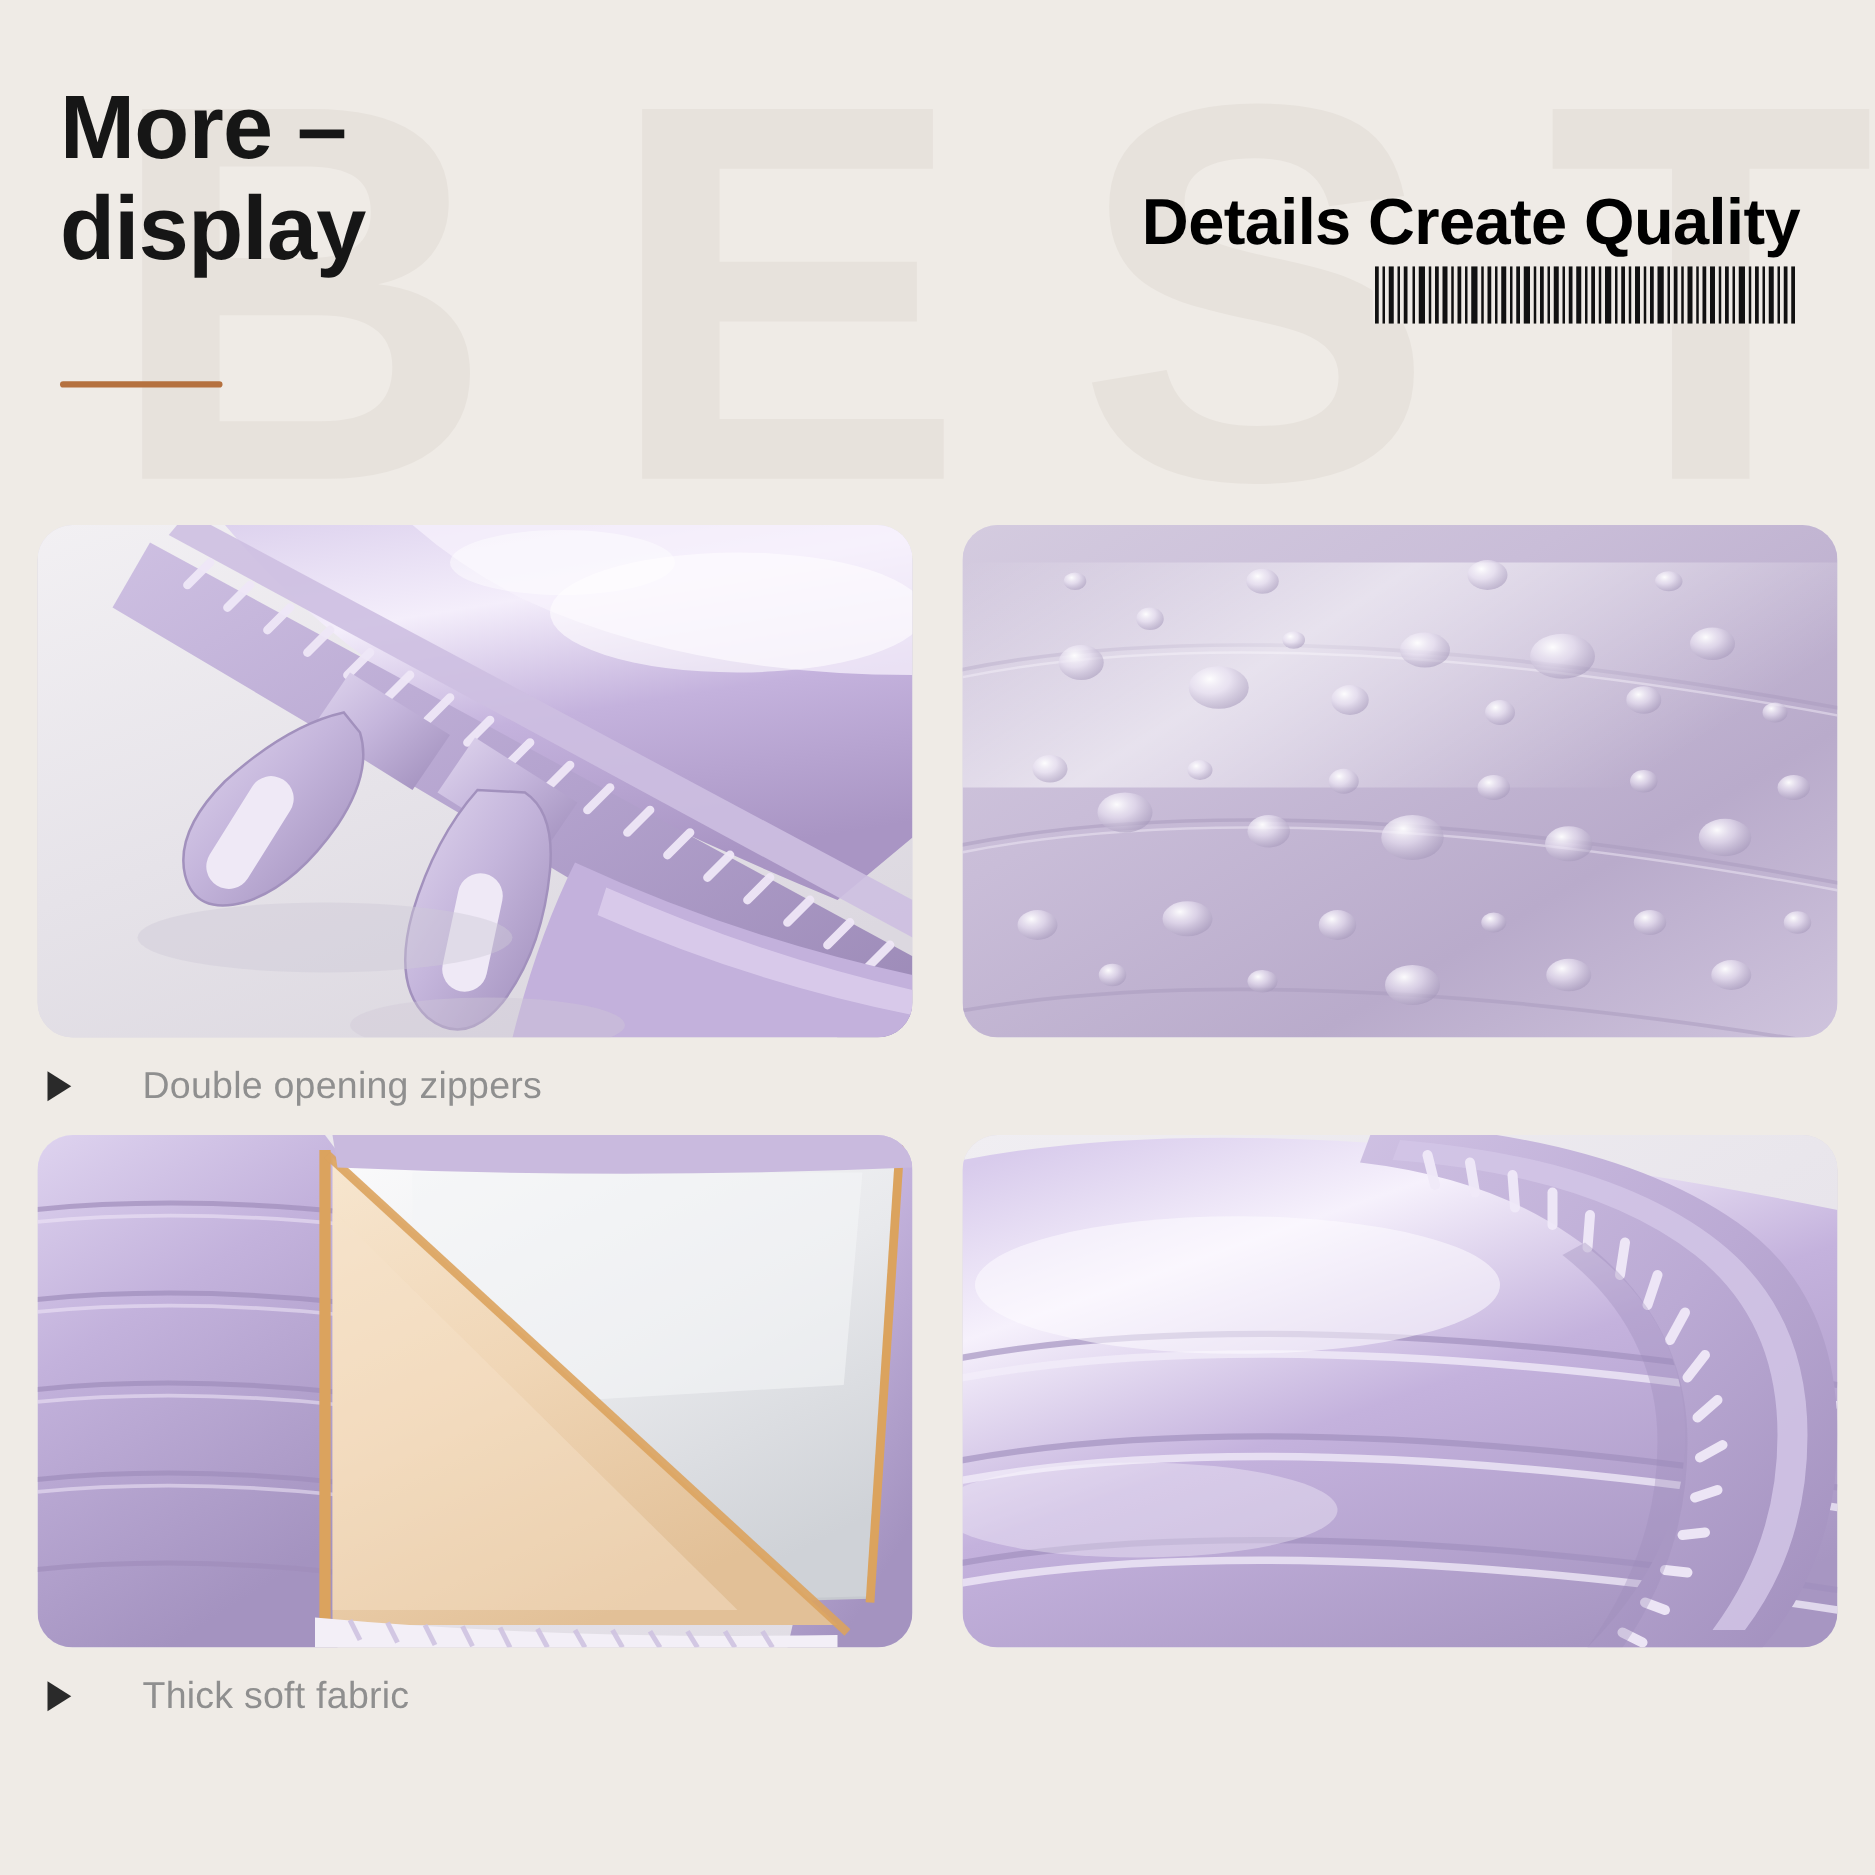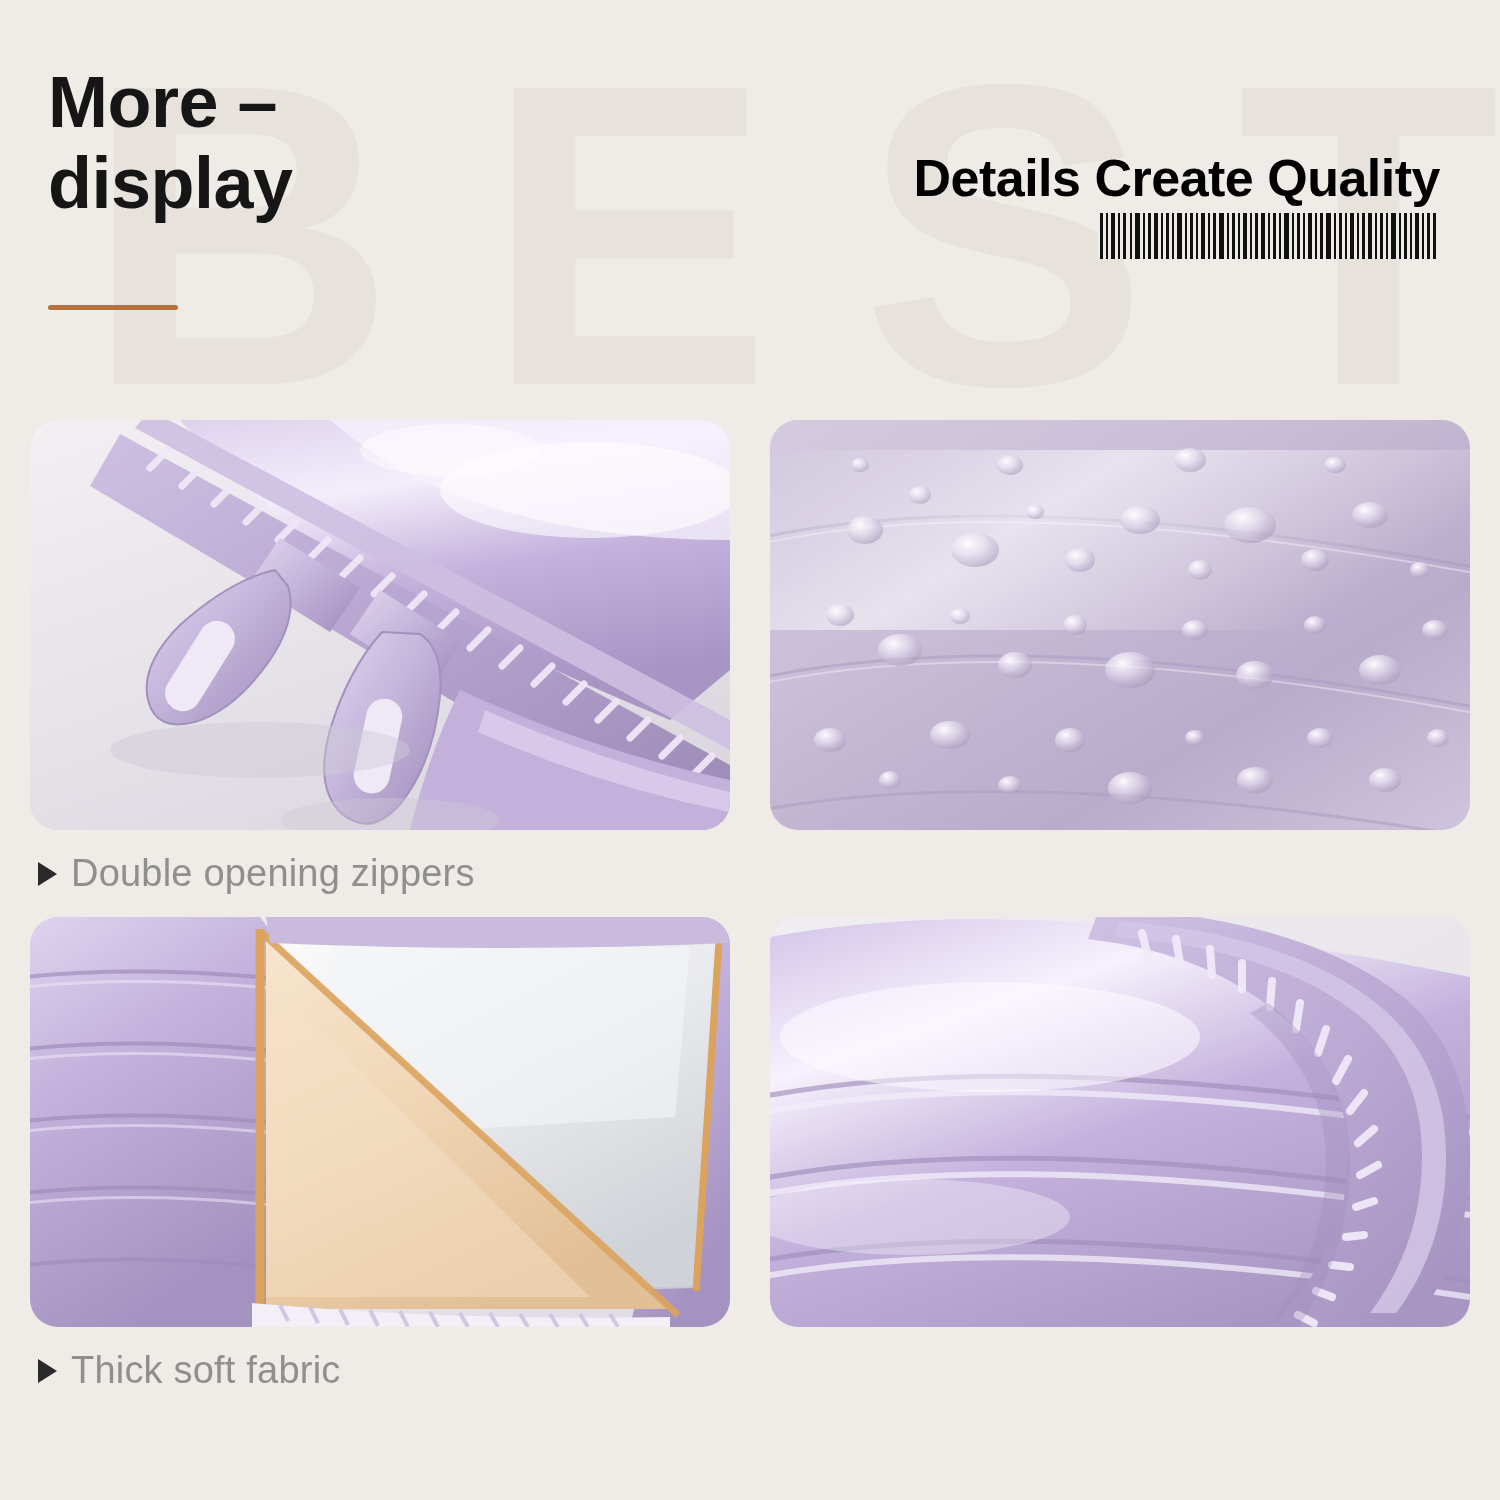--- a/index.html
+++ b/index.html
@@ -112,23 +112,24 @@
     margin-left: 8px;
   }
   .tri {
     width: 0; height: 0;
     border-left: 19px solid #2a2a2a;
     border-top: 12px solid transparent;
     border-bottom: 12px solid transparent;
     flex: none;
   }
   .caption-text {
-    font-size: 38px;
+    font-size: 30px;
     color: #8f8f8f;
     letter-spacing: 0.2px;
+    margin-left: 43px;
   }
 </style>
 </head>
 <body>
 
 <div class="watermark">
   <span>B</span>
   <span>E</span>
   <span>S</span>
   <span>T</span>

